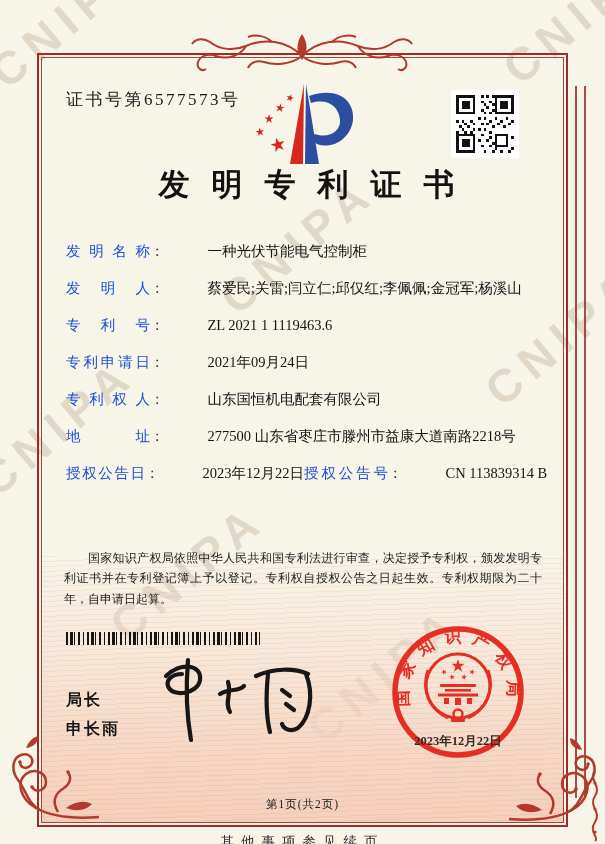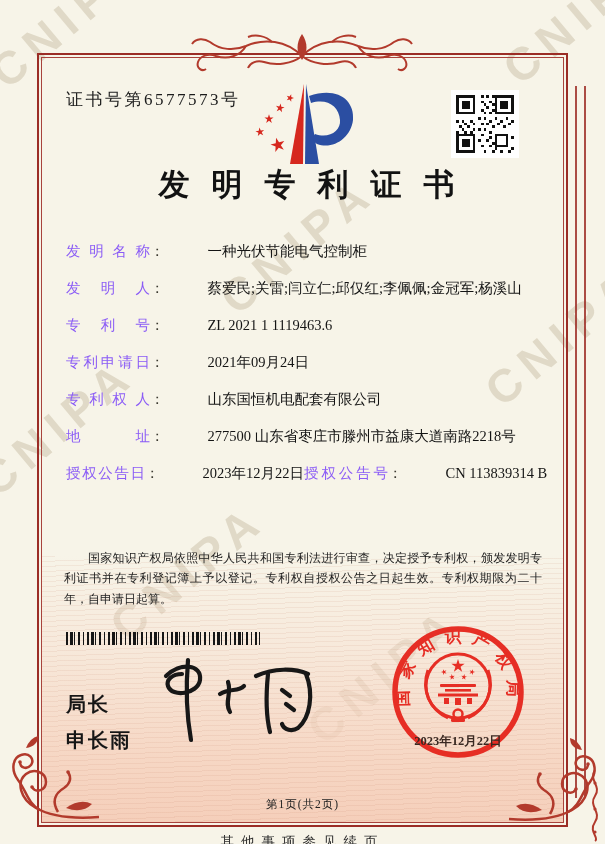--- a/index.html
+++ b/index.html
@@ -71,21 +71,21 @@
     text-align:center;font-size:31px;font-weight:700;
     letter-spacing:22px;padding-left:30px;box-sizing:border-box;color:#121212;
   }
 
   .fields{
     position:absolute;left:66px;top:242px;width:478px;z-index:3;
     display:flex;flex-direction:column;gap:15px;font-size:14.5px;
   }
   .frow{display:flex;align-items:baseline;height:22px;}
   .flabel{
-    display:inline-block;width:84px;color:#8b5cf6;
+    display:inline-block;width:84px;color:#1d4ed8;
     text-align:justify;text-align-last:justify;
   }
   .fcolon{color:#3c3a31;margin-right:7px;}
   .fvalue{color:#141414;white-space:nowrap;margin-left:36px;}
   .g1{display:flex;align-items:baseline;width:238px;}
   .g2{display:flex;align-items:center;}
 
   .paras{
     position:absolute;left:64px;top:502px;width:478px;z-index:3;
     font-size:12px;line-height:1.7;color:#1d1d1d;text-align:justify;margin-top:46px;
@@ -98,21 +98,21 @@
       #161616 0 2px,transparent 2px 4px,
       #161616 4px 7px,transparent 7px 8px,
       #161616 8px 9px,transparent 9px 12px,
       #161616 12px 14px,transparent 14px 17px,
       #161616 17px 18px,transparent 18px 21px);
   }
 
   .signer{
     position:absolute;left:66px;top:686px;z-index:3;
     font-family:"Liberation Sans","DejaVu Sans",sans-serif;
-    font-size:20px;font-weight:700;letter-spacing:2px;color:#161616;line-height:1.8;
+    font-size:16px;font-weight:700;letter-spacing:2px;color:#161616;line-height:1.8;
   }
   .signature{position:absolute;left:136px;top:642px;z-index:4;}
 
   .seal{position:absolute;left:388px;top:622px;z-index:4;opacity:.95;}
 
   .pagenum{
     position:absolute;left:0;top:797px;width:100%;z-index:3;
     text-align:center;font-size:11.5px;letter-spacing:1px;color:#222;
   }
   .contnote{

